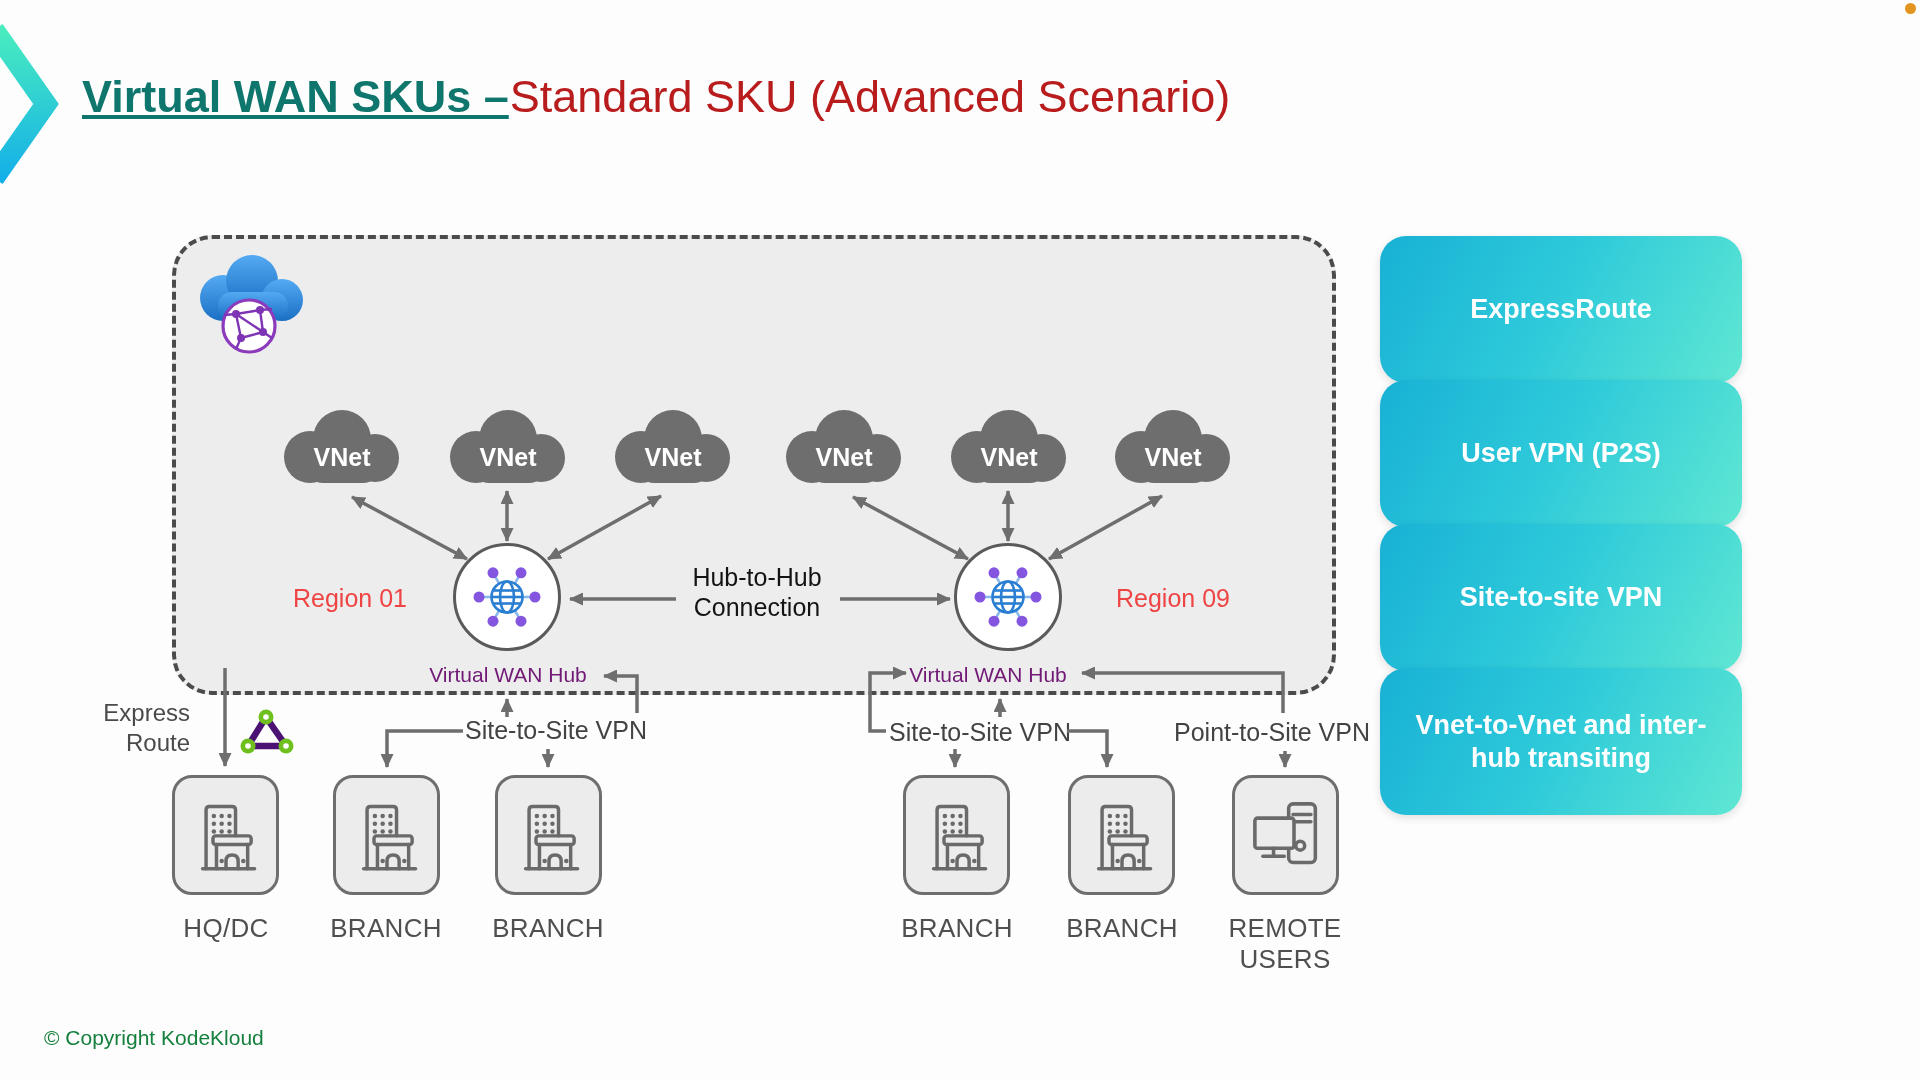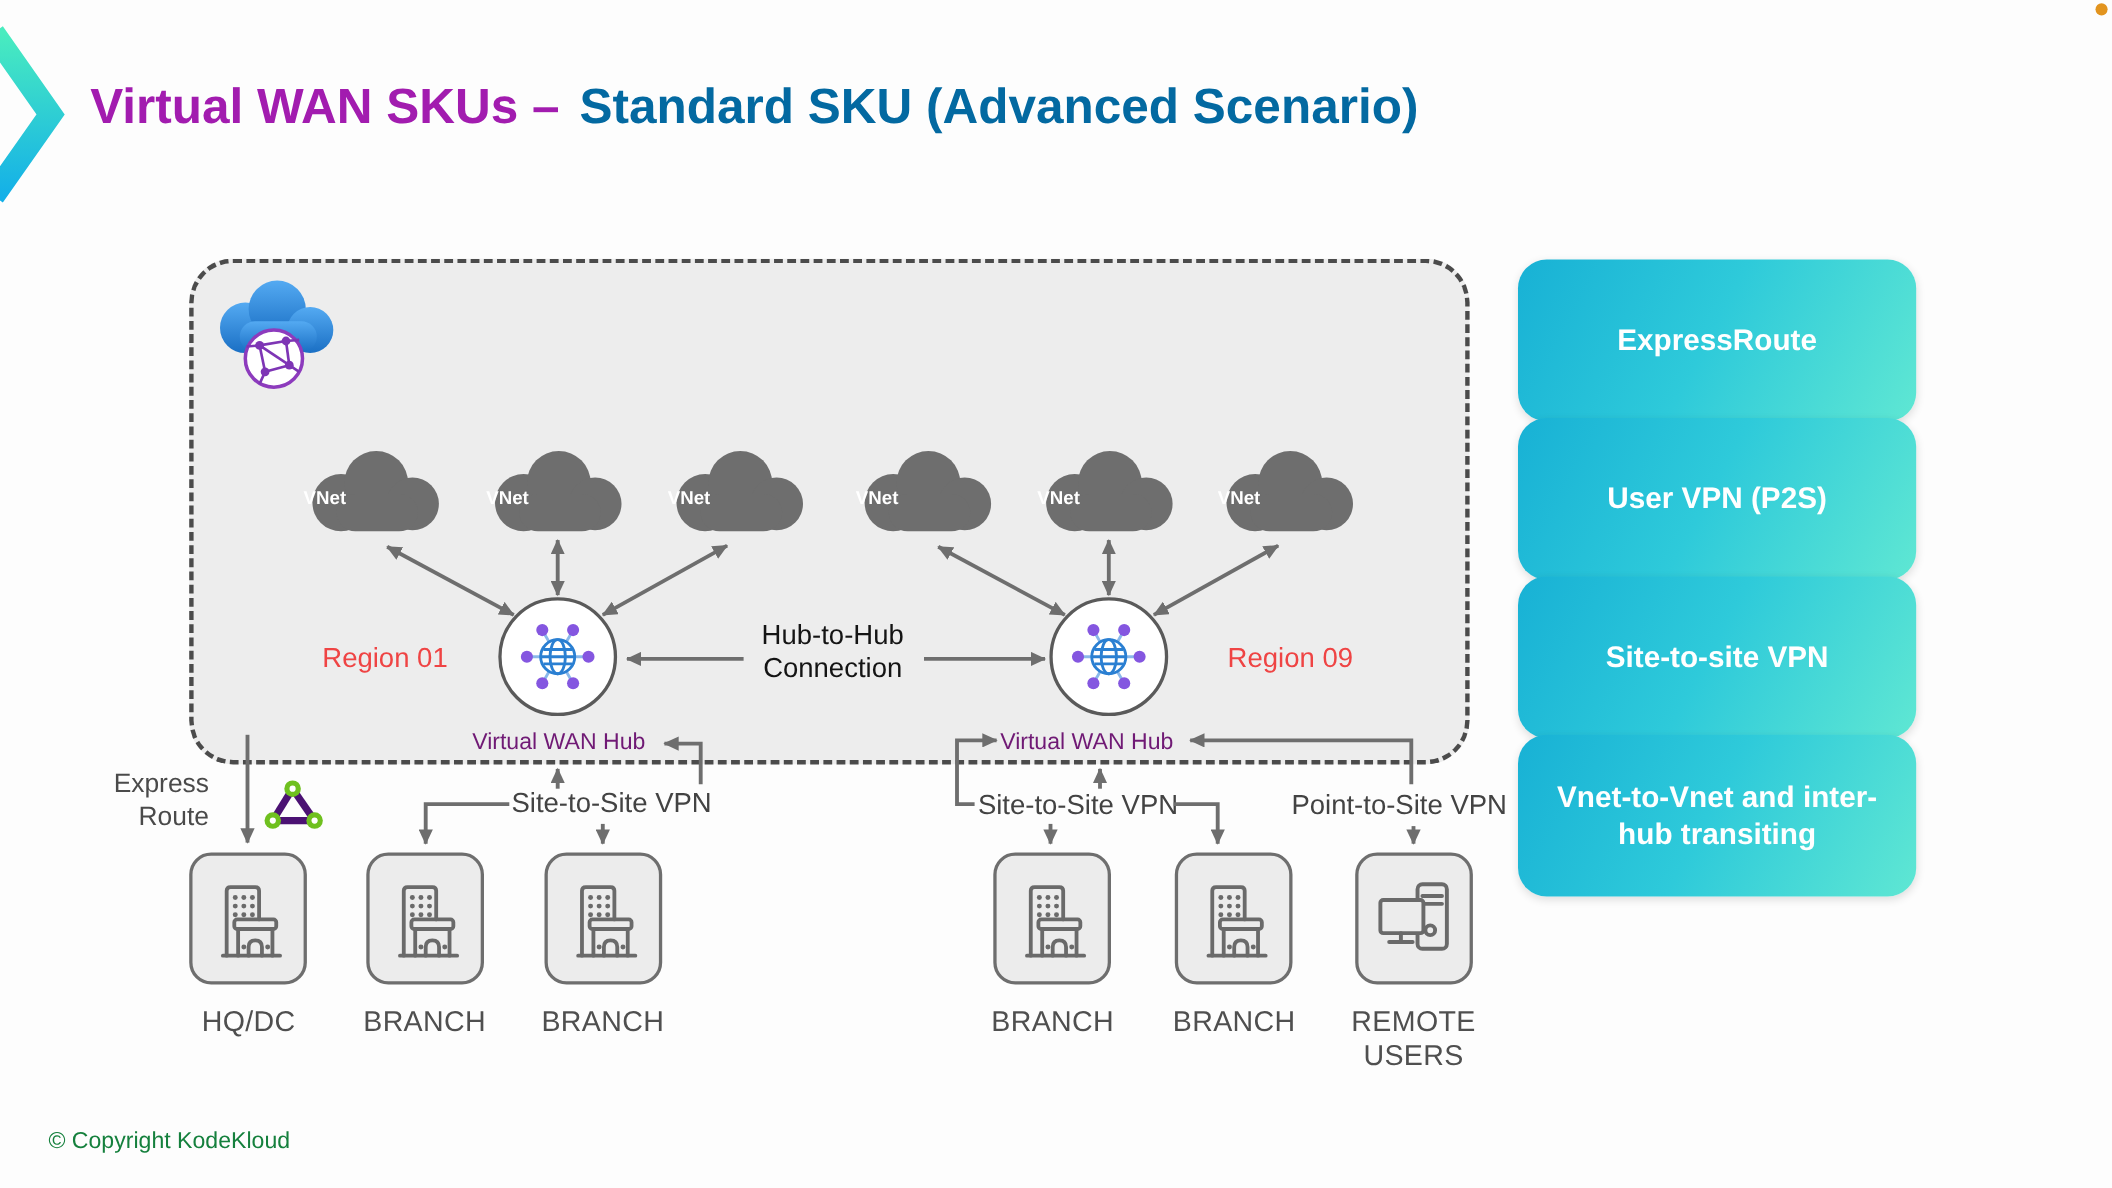--- a/index.html
+++ b/index.html
@@ -4,32 +4,32 @@
 <style>
   html,body{margin:0;padding:0;background:#ffffff;}
   .slide{
     position:relative;width:1920px;height:1080px;overflow:hidden;
     background:#fdfdfd;
     font-family:"Liberation Sans","DejaVu Sans",sans-serif;
   }
   
   .chevron{position:absolute;left:0;top:18px;}
   .title{position:absolute;left:82px;top:72px;font-size:45px;line-height:1.1;white-space:nowrap;margin:0;}
-  .title .t1{font-weight:700;color:#a21caf;}
-  .title .t2{font-weight:700;color:#0369a1;margin-left:18px;}
+  .title .t1{font-weight:700;color:#0f766e;text-decoration:underline;}
+  .title .t2{font-weight:400;color:#b91c1c;margin-left:1px;}
   .accent-dot{position:absolute;left:1905px;top:3px;width:11px;height:11px;border-radius:50%;background:#e2941f;}
   
   .wan-container{
     position:absolute;left:172px;top:235px;width:1164px;height:460px;
     background:#ededed;border:4px dashed #4b4b4b;border-radius:40px;box-sizing:border-box;
   }
   .wan-cloud-icon{position:absolute;left:192px;top:248px;}
   
   .vnet{position:absolute;width:132px;height:86px;}
-  .vnet .lbl{position:absolute;left:0;right:0;top:40px;color:#ffffff;font-weight:700;font-size:17px;}
+  .vnet .lbl{position:absolute;left:0;right:0;top:40px;text-align:center;color:#ffffff;font-weight:700;font-size:25px;}
   
   .hub{position:absolute;top:543px;width:108px;height:108px;background:#ffffff;border:3.5px solid #5a5a5a;
        border-radius:50%;box-sizing:border-box;display:flex;align-items:center;justify-content:center;}
   .hub-label{position:absolute;top:663px;width:220px;text-align:center;font-size:21px;color:#701a75;}
   
   .region{position:absolute;top:584px;width:150px;text-align:center;font-size:25px;color:#ef4444;}
   .h2h{position:absolute;left:657px;top:562px;width:200px;text-align:center;font-size:25px;line-height:30px;
        font-weight:400;color:#141414;}
   .conn-label{position:absolute;font-size:25px;color:#434343;text-align:center;}
   .express{position:absolute;left:58px;top:698px;width:132px;text-align:right;font-size:24px;line-height:30px;color:#4a4a4a;}

